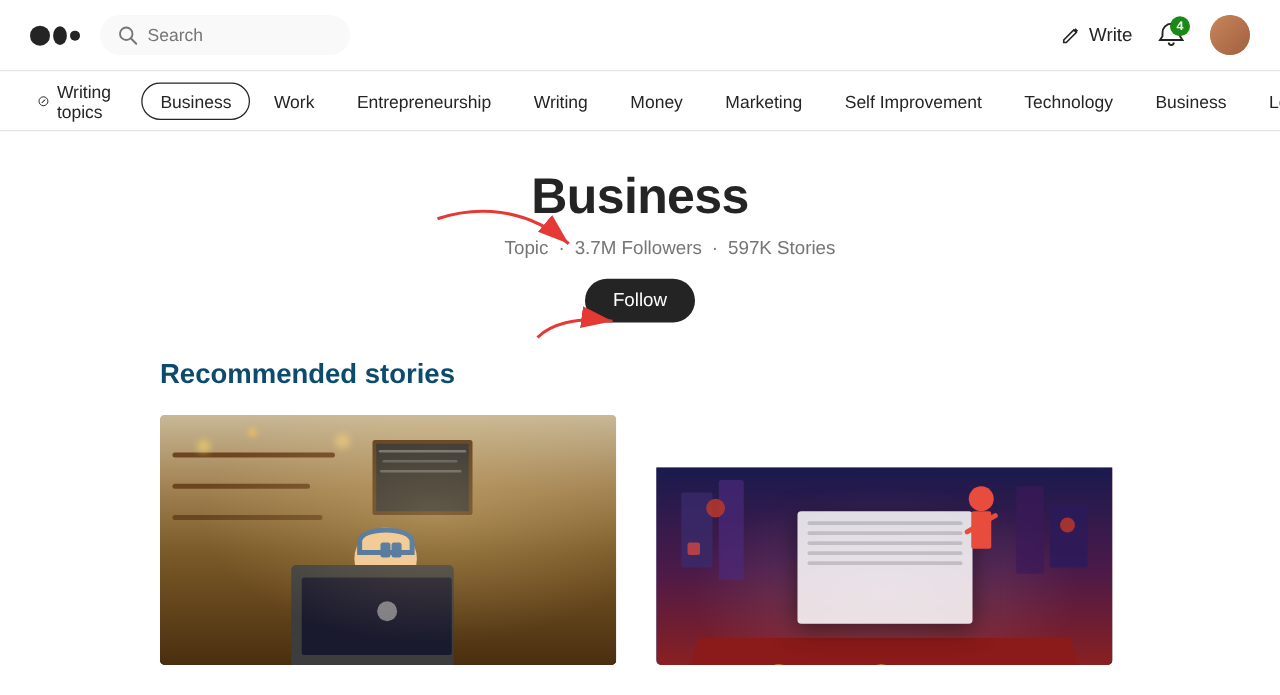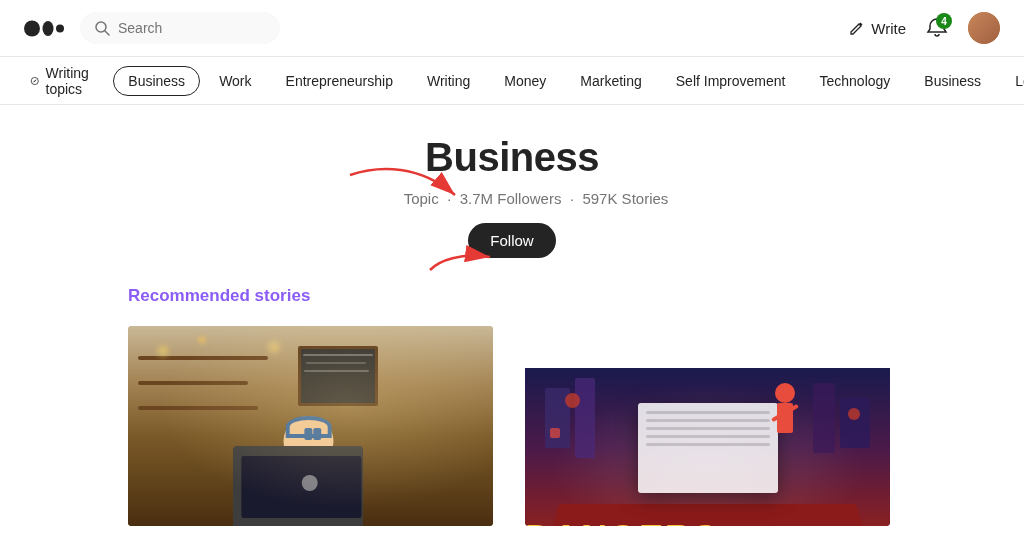--- a/index.html
+++ b/index.html
@@ -164,23 +164,23 @@
       font-size: 15px;
       cursor: pointer;
       font-weight: 500;
     }
 
     
     .recommended-section {
       padding: 28px 128px 0;
     }
     .recommended-title {
-      font-size: 17px;
+      font-size: 22px;
       font-weight: 600;
-      color: #8b5cf6;
+      color: #0c4a6e;
       margin-bottom: 20px;
     }
     .cards-row {
       display: flex;
       gap: 32px;
     }
     .story-card {
       width: 365px;
       cursor: pointer;
     }

